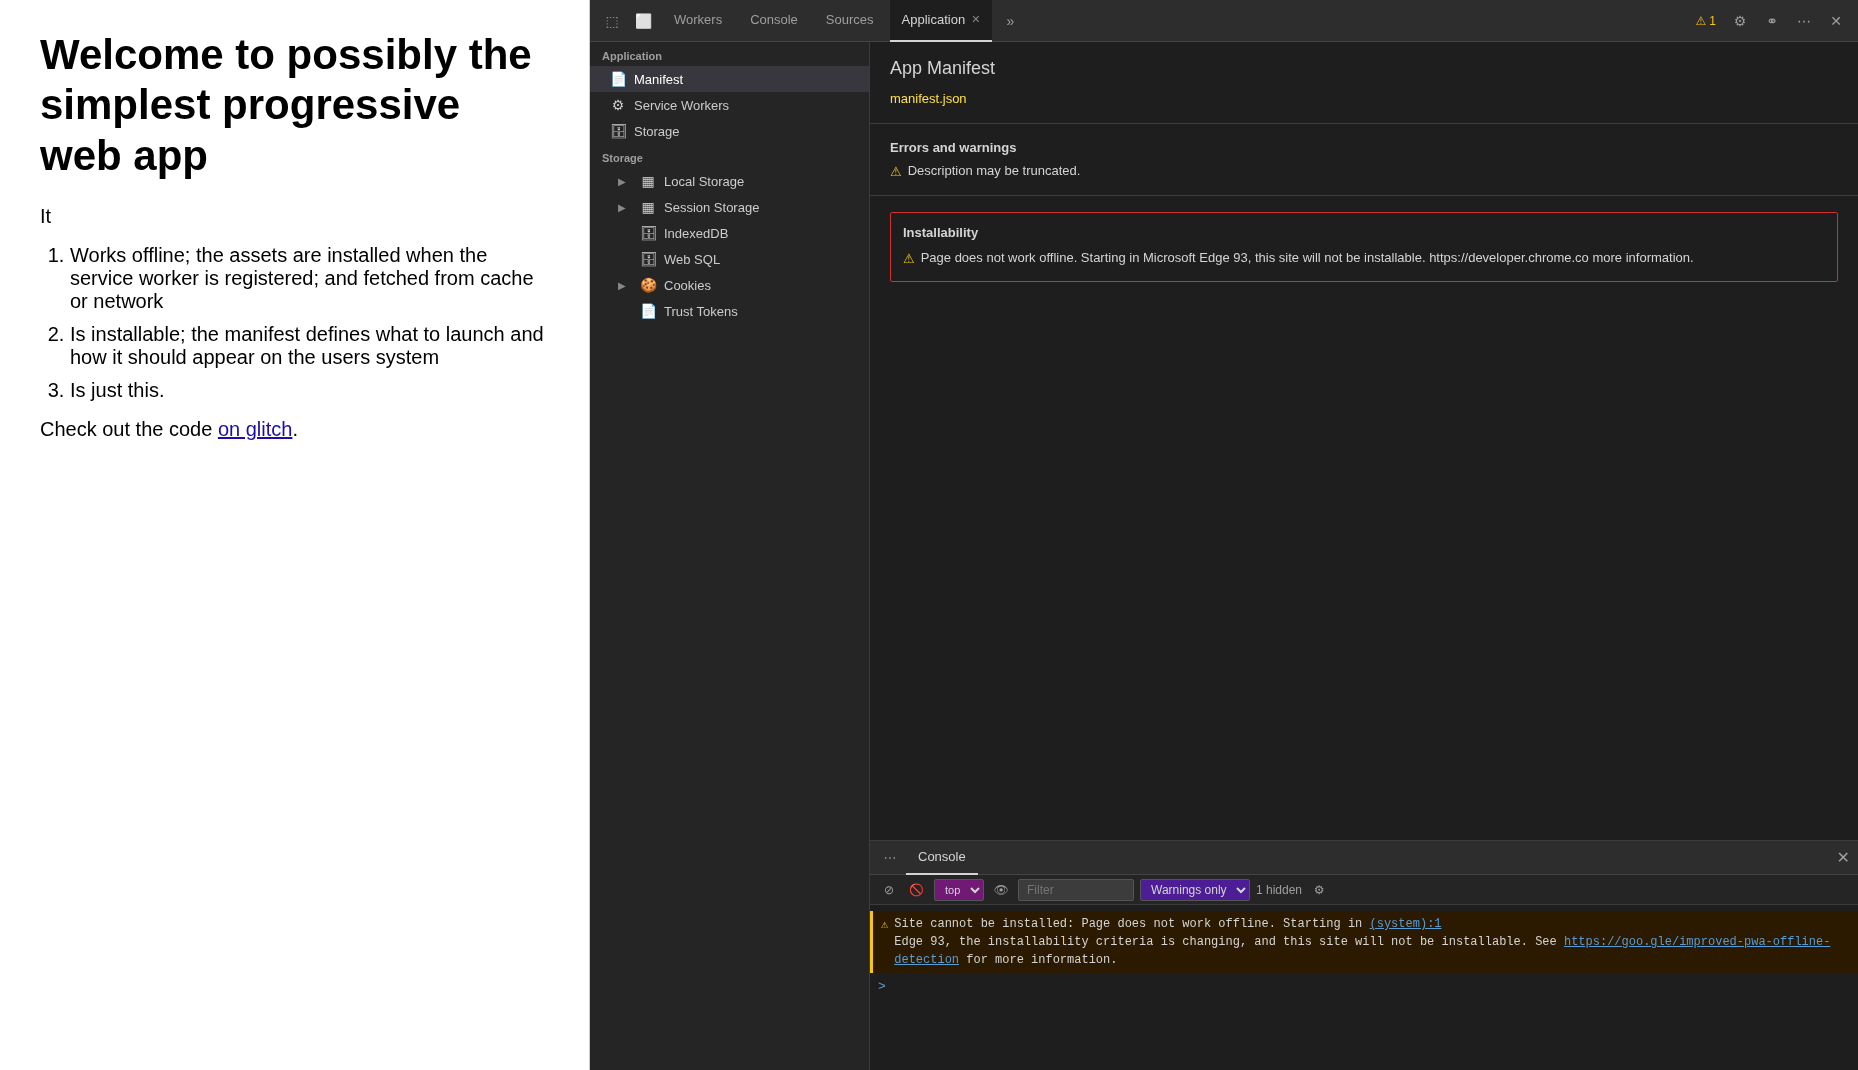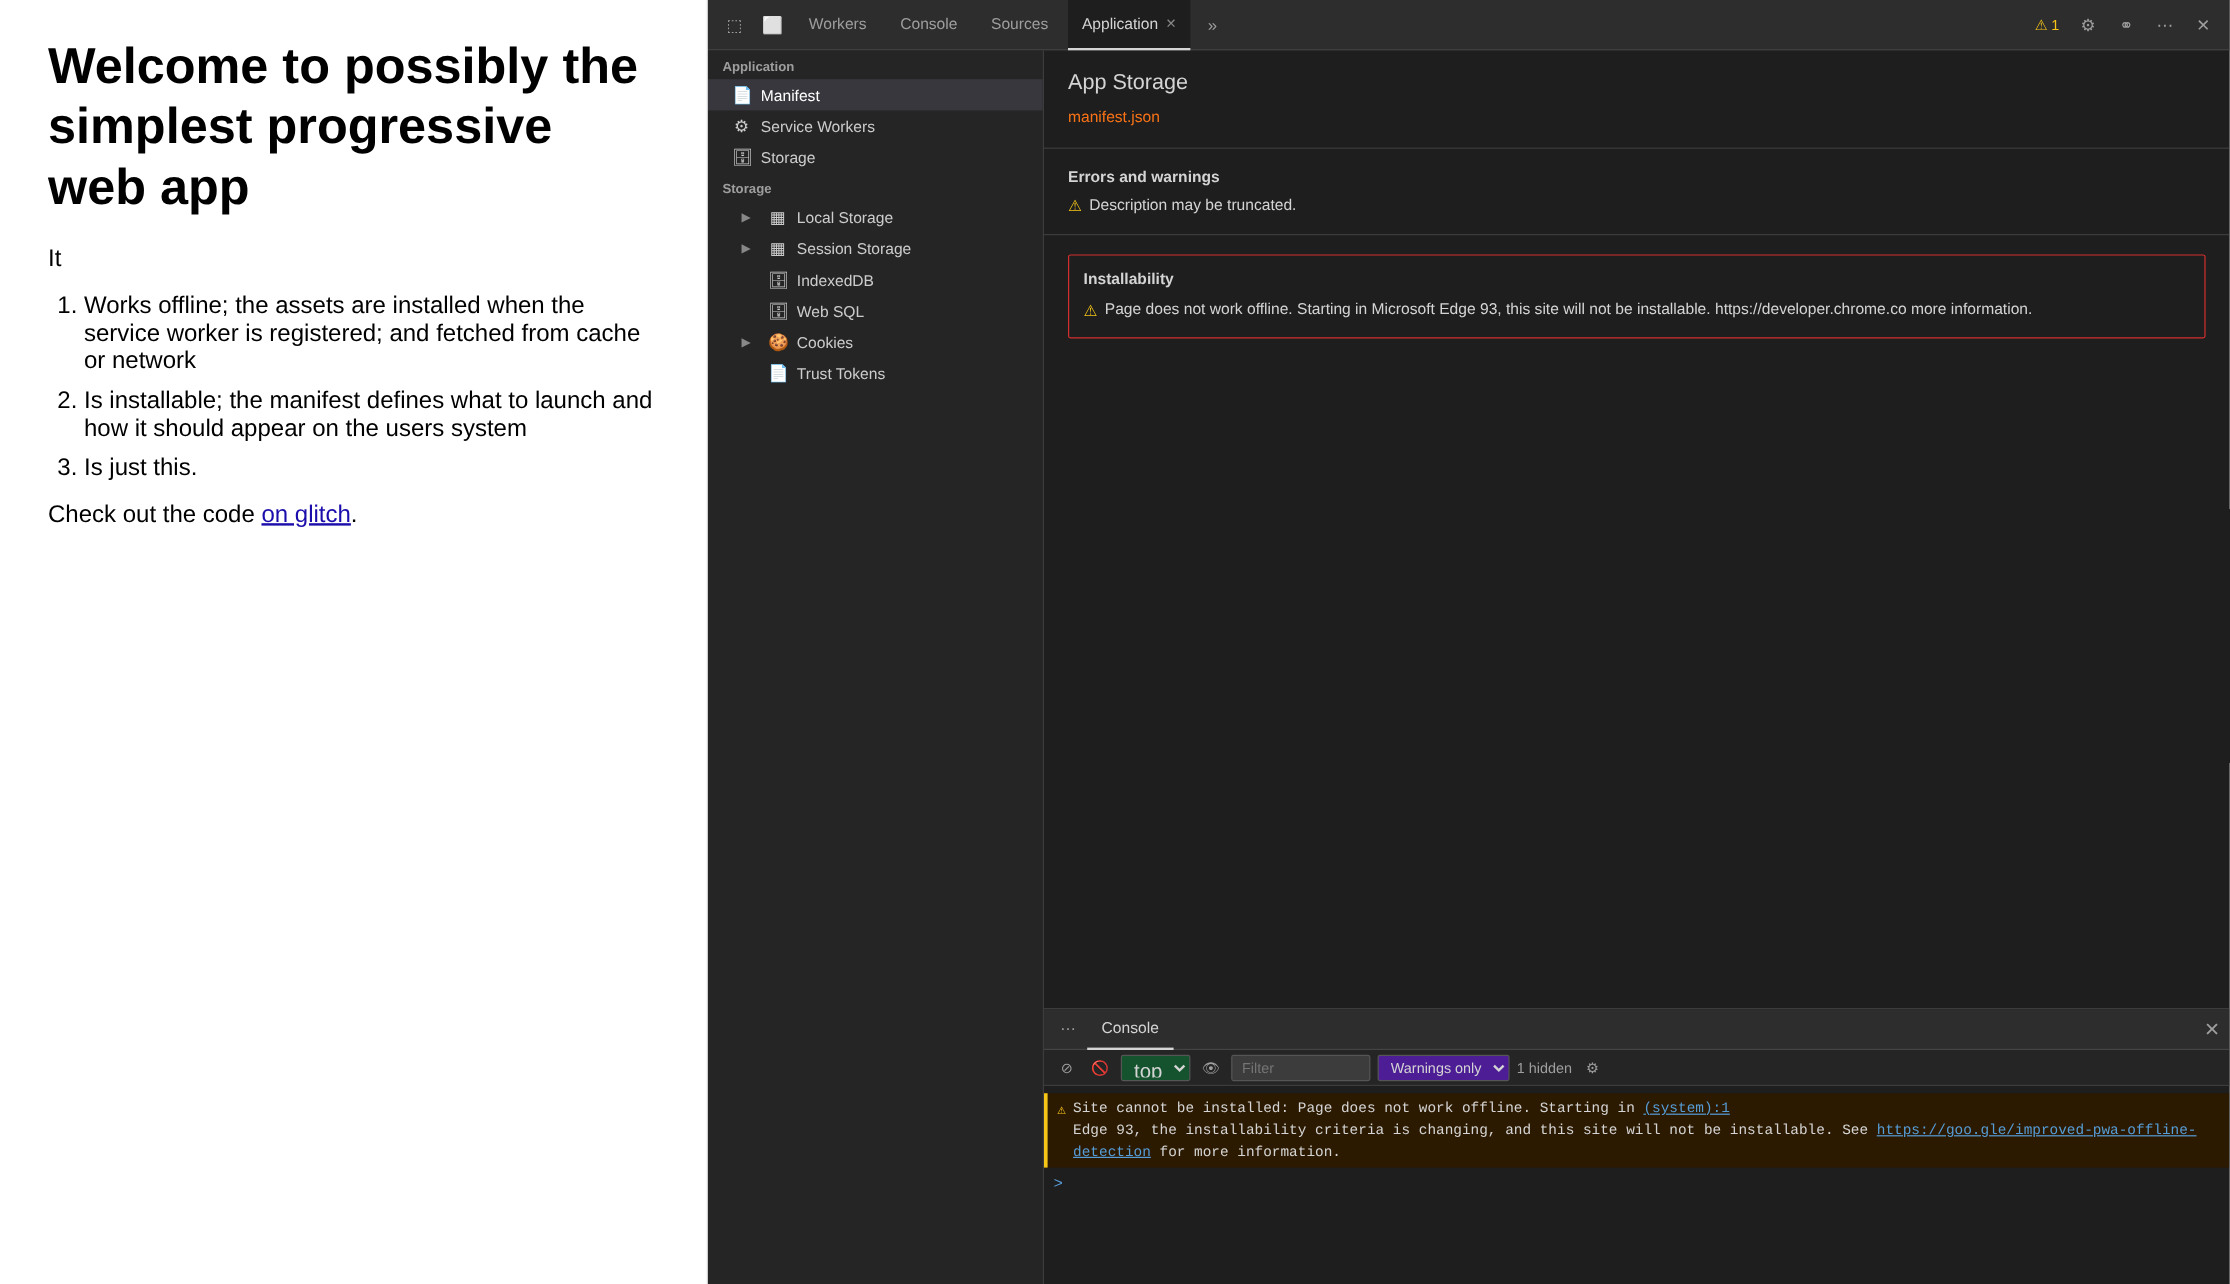--- a/index.html
+++ b/index.html
@@ -161,21 +161,21 @@
       border-bottom: 1px solid #3c3c3c;
       padding: 16px 20px;
     }
     .content-section h2 {
       font-size: 18px;
       font-weight: normal;
       color: #d4d4d4;
       margin-bottom: 10px;
     }
     .content-section a {
-      color: #f97316;
+      color: #fde047;
       text-decoration: none;
       font-size: 13px;
     }
 
     .errors-section { padding: 16px 20px; border-bottom: 1px solid #3c3c3c; }
     .errors-section h3 { font-size: 13px; font-weight: bold; color: #d4d4d4; margin-bottom: 8px; }
     .warning-row {
       display: flex;
       align-items: flex-start;
       gap: 6px;
@@ -258,25 +258,25 @@
       width: 22px;
       height: 22px;
       display: flex;
       align-items: center;
       justify-content: center;
       color: #9e9e9e;
       cursor: pointer;
       font-size: 12px;
     }
     .console-toolbar select, .console-toolbar .dropdown {
-      background: #14532d;
+      background: #701a75;
       color: #d4d4d4;
       border: 1px solid #555;
       padding: 2px 6px;
-      font-size: 17px;
+      font-size: 11px;
       height: 22px;
       cursor: pointer;
       border-radius: 2px;
     }
     .console-toolbar .filter-input {
       background: #3c3c3c;
       color: #d4d4d4;
       border: 1px solid #555;
       padding: 2px 8px;
       font-size: 12px;
@@ -454,21 +454,21 @@
         <span class="sidebar-expand" style="opacity:0">▶</span>
         <span class="item-icon">📄</span>
         <span>Trust Tokens</span>
       </div>
     </div>
 
     <div class="devtools-right">
 
       <div class="devtools-content">
         <div class="content-section">
-          <h2>App Storage</h2>
+          <h2>App Manifest</h2>
           <a href="#">manifest.json</a>
         </div>
 
         <div class="errors-section">
           <h3>Errors and warnings</h3>
           <div class="warning-row">
             <span class="warning-icon">⚠</span>
             <span>Description may be truncated.</span>
           </div>
         </div>

